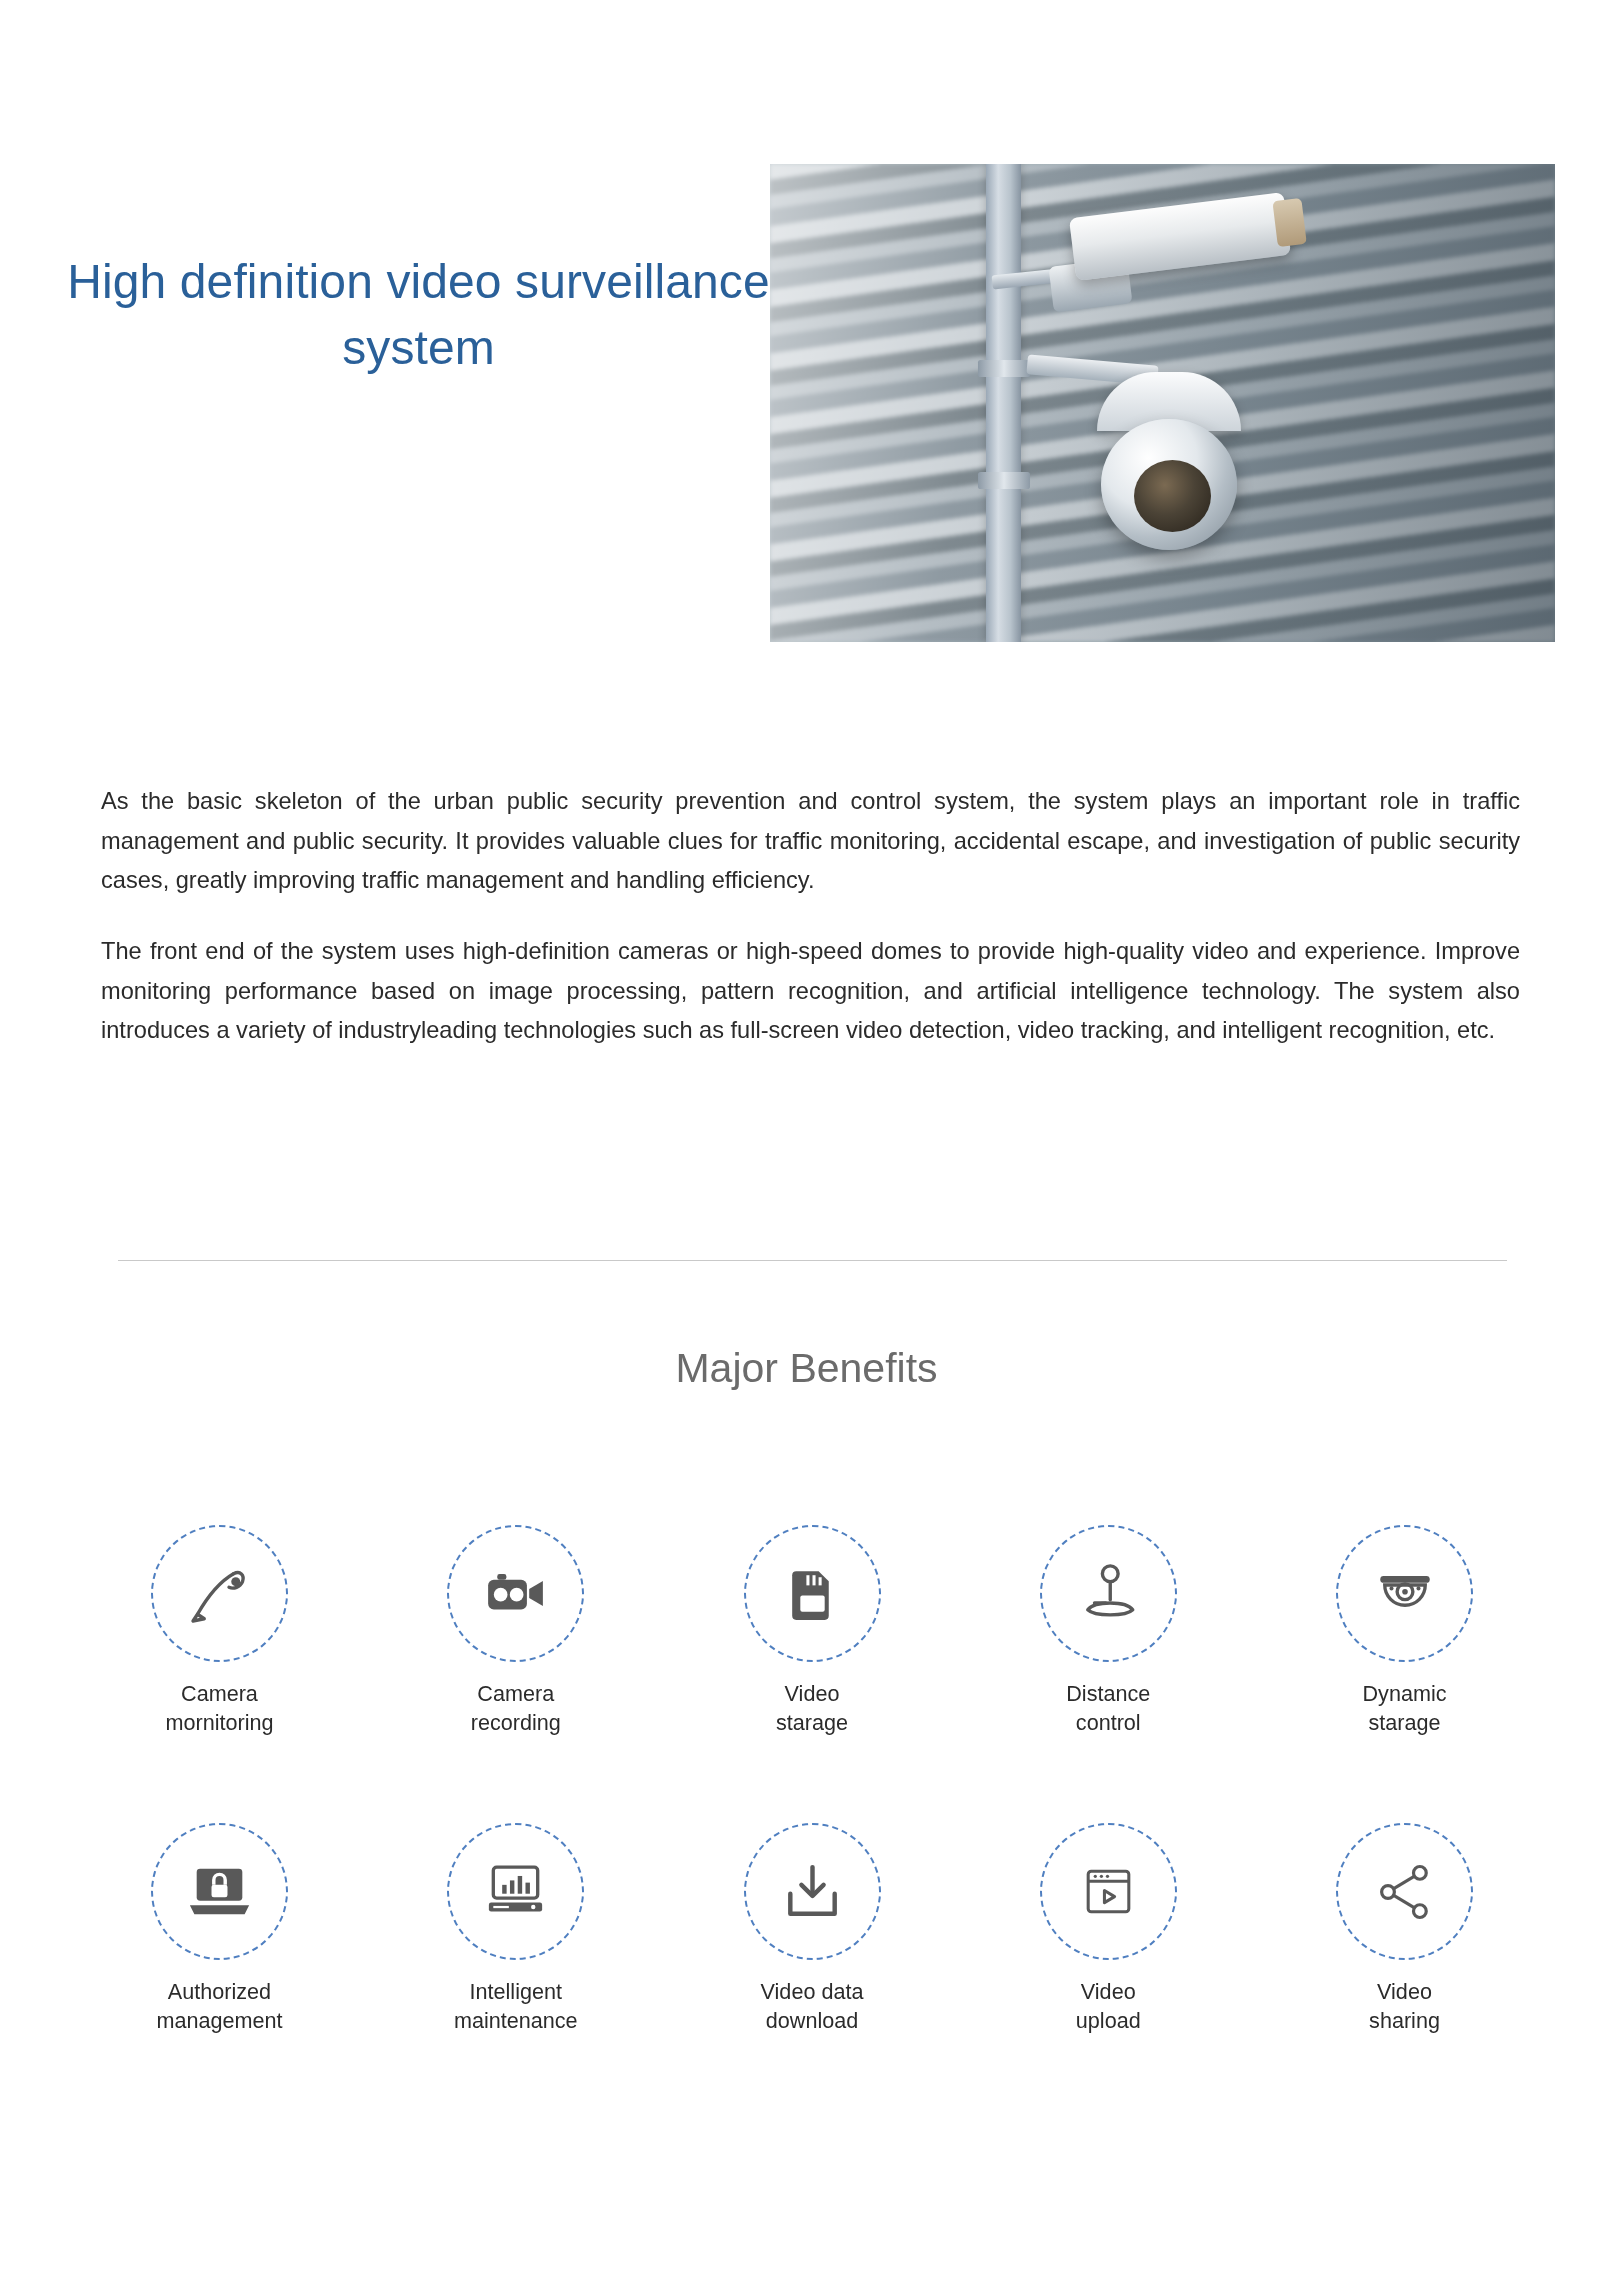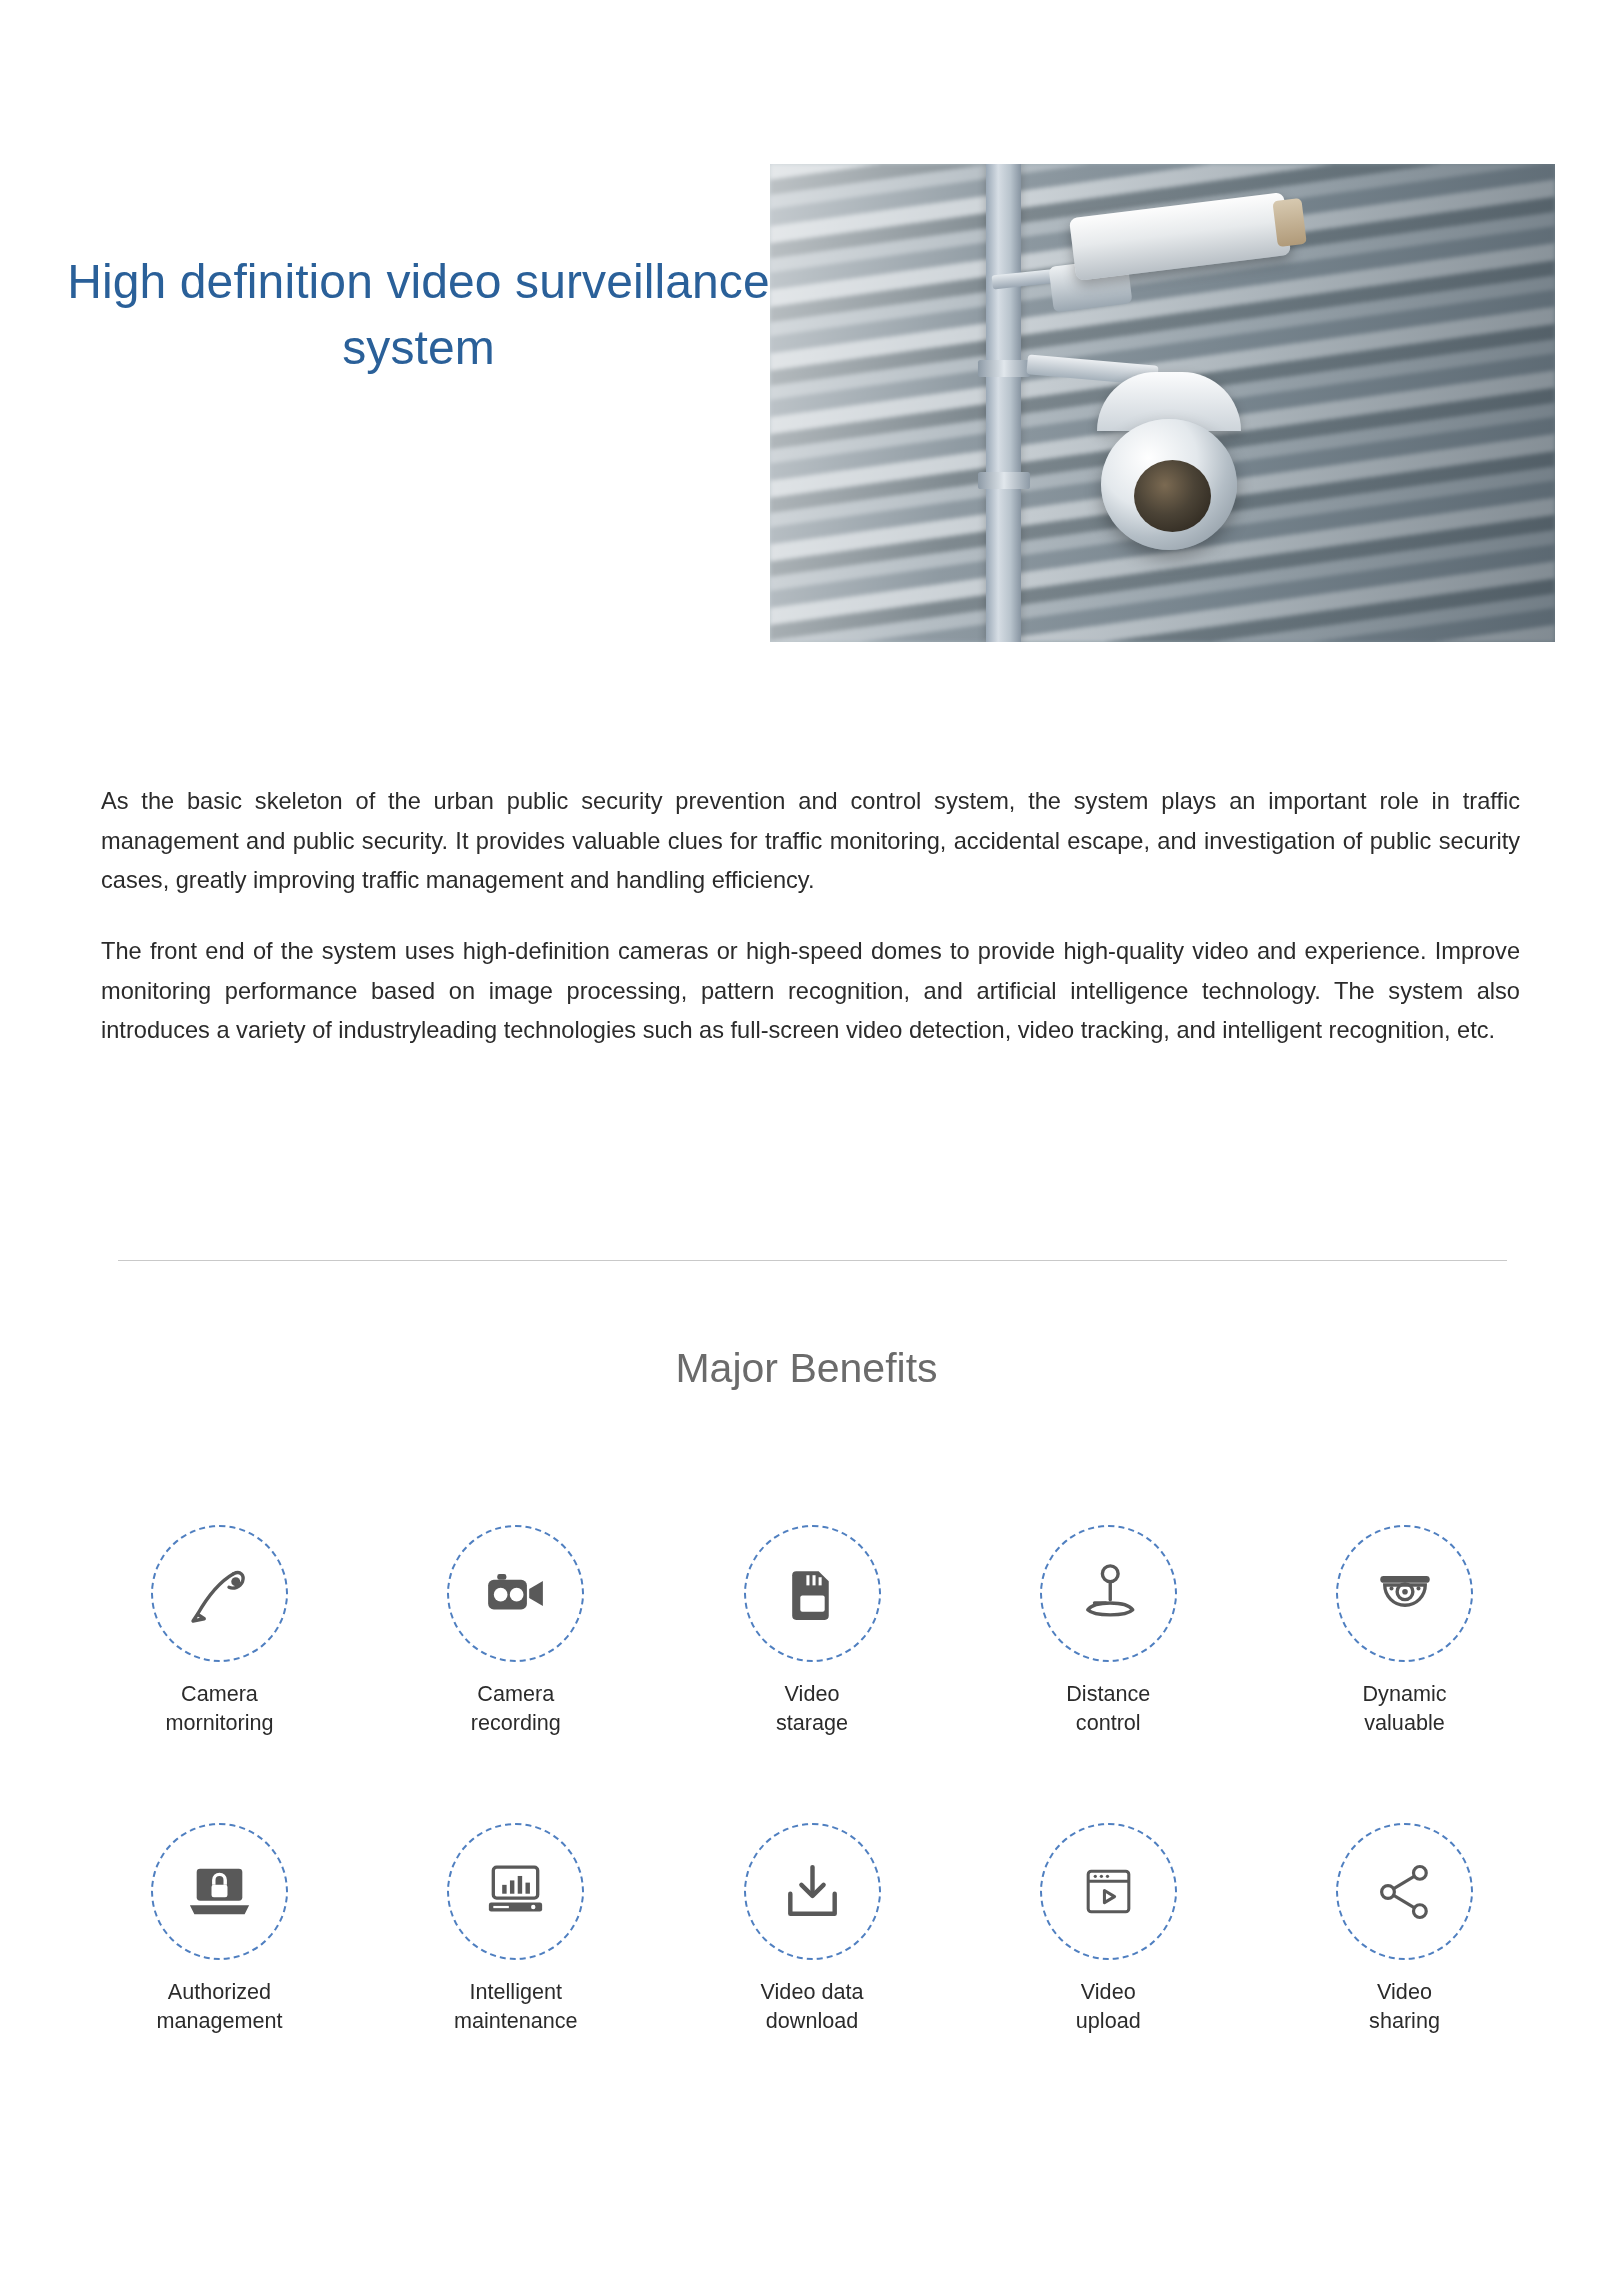--- a/index.html
+++ b/index.html
@@ -358,21 +358,21 @@
             <rect x="10" y="16" width="44" height="6" rx="3" fill="#595959"></rect>
             <path d="M14 24 h36 a18 18 0 0 1 -36 0 z" fill="none" stroke="#595959" stroke-width="3"></path>
             <circle cx="32" cy="30" r="7" fill="none" stroke="#595959" stroke-width="3"></circle>
             <circle cx="32" cy="30" r="2.5" fill="#595959"></circle>
             <circle cx="20" cy="27" r="1.8" fill="#595959"></circle>
             <circle cx="44" cy="27" r="1.8" fill="#595959"></circle>
           </svg>
         </span>
       </div>
       <div class="cell-label">Dynamic
-valuable</div>
+starage</div>
     </div>
   </div>
 
   <div class="row">
 
     <div class="cell">
       <div class="circle">
         <span>
           <svg width="73" height="73" viewBox="0 0 64 64">
             <rect x="12" y="12" width="40" height="28" rx="3" fill="#595959"></rect>

